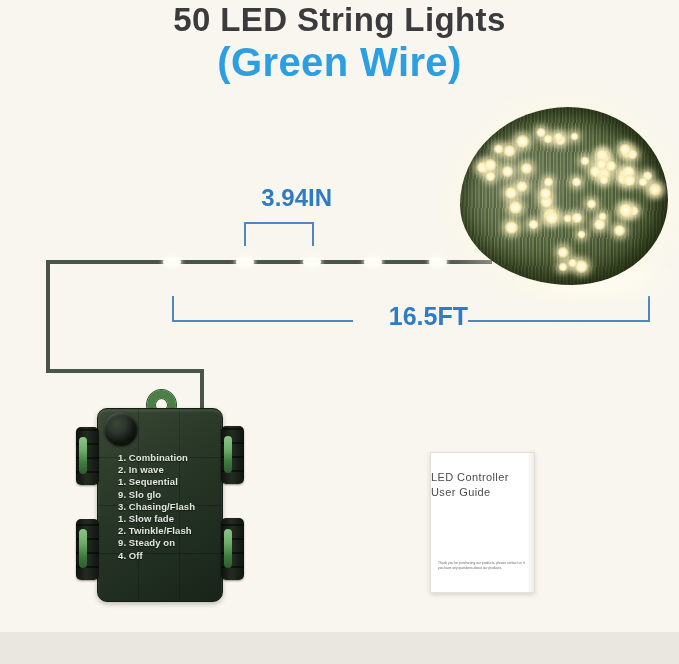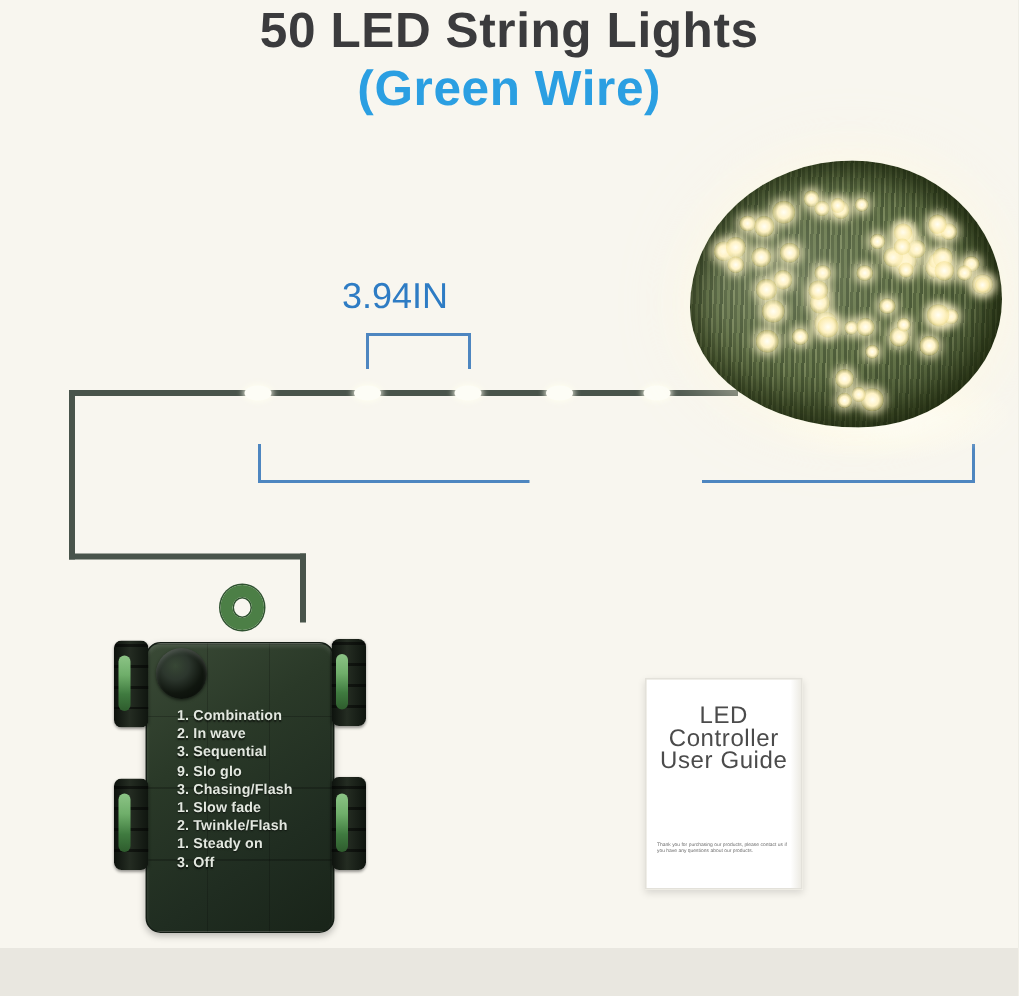--- a/index.html
+++ b/index.html
@@ -9,26 +9,26 @@
     font-family:"Liberation Sans", sans-serif;
   }
   
   .page-title{
     position:absolute;top:1px;left:0;width:100%;text-align:center;
     font-size:33px;font-weight:800;letter-spacing:.4px;
     color:var(--title-dark,#3b3b3d);
   }
   .page-subtitle{
     position:absolute;top:40px;left:0;width:100%;text-align:center;
-    font-size:33px;font-weight:800;letter-spacing:.4px;
+    font-size:40px;font-weight:800;letter-spacing:.4px;
     color:var(--accent-blue,#2b9fe2);
   }
   
   .measure-label{
-    position:absolute;font-weight:400;text-align:left;
+    position:absolute;font-weight:700;text-align:right;
     color:var(--measure-blue,#2e7cc4);
   }
   .spacing-label{left:228px;top:184px;width:104px;font-size:24px;}
   .length-label{left:352px;top:302px;width:116px;font-size:25px;}
   .bline{position:absolute;background:var(--bracket-blue,#4e86c0);}
   
   .sp-bar  {left:244px;top:222px;width:70px;height:2px;}
   .sp-tickl{left:244px;top:222px;width:2px;height:24px;}
   .sp-tickr{left:312px;top:222px;width:2px;height:24px;}
   
@@ -64,21 +64,21 @@
   .coil-led{position:absolute;border-radius:50%;
     background:radial-gradient(circle,#fffef4 0%,#fff3c6 40%,rgba(244,227,152,.6) 68%,rgba(240,220,140,0) 100%);
     box-shadow:0 0 6px 2px rgba(255,244,200,.75);
   }
   .coil-glow{
     position:absolute;left:512px;top:248px;width:160px;height:58px;
     background:radial-gradient(ellipse at center,rgba(255,255,255,.95) 0%,rgba(255,253,240,.55) 45%,rgba(255,253,240,0) 75%);
   }
   
   .controller-box{
-    position:absolute;left:97px;top:428px;width:126px;height:194px;
+    position:absolute;left:97px;top:408px;width:126px;height:194px;
     border-radius:10px;border:1px solid #141d15;box-sizing:border-box;
     background:
       repeating-linear-gradient(0deg,transparent 0 47px,rgba(0,0,0,.22) 47px 48px),
       repeating-linear-gradient(90deg,transparent 0 40px,rgba(0,0,0,.2) 40px 41px),
       linear-gradient(145deg,#3a4a36 0%,#2a3928 35%,#202d21 70%,#192419 100%);
     box-shadow:inset 0 2px 3px rgba(255,255,255,.12), 0 2px 5px rgba(0,0,0,.25);
     z-index:2;
   }
   .hanging-hook{
     position:absolute;left:147px;top:390px;width:13px;height:14px;
@@ -108,22 +108,22 @@
   .latch-lb{left:76px;top:519px;height:61px;}
   .latch-rt{left:221px;top:426px;height:58px;}
   .latch-rb{left:221px;top:518px;height:62px;}
   
   .user-guide-booklet{
     position:absolute;left:430px;top:452px;width:105px;height:141px;
     background:linear-gradient(to left,#edebe4 0,#ffffff 7px);
     border:1px solid #e3e1da;box-sizing:border-box;
     box-shadow:0 2px 5px rgba(0,0,0,.13);
   }
-  .booklet-title{position:absolute;top:17px;left:0;width:100%;text-align:center;
-    font-size:16px;line-height:15px;color:#4b4b4b;letter-spacing:.4px;}
+  .booklet-title{position:absolute;top:17px;left:0;width:100%;text-align:left;
+    font-size:11px;line-height:15px;color:#4b4b4b;letter-spacing:.4px;}
   .booklet-fine-print{
     position:absolute;top:108px;left:7px;width:168px;
     font-size:6px;line-height:8px;color:#6a6a6a;
     transform:scale(.55);transform-origin:left top;
   }
   
   .note-text{
     position:absolute;top:630px;left:0;width:100%;text-align:center;
     font-size:18px;font-weight:700;letter-spacing:.2px;
     color:var(--note-blue,#3377b5);
@@ -148,20 +148,21 @@
   <div class="wire wire-drop"></div>
 
   <div class="led-bulb" style="left:163px"></div>
   <div class="led-bulb" style="left:236px"></div>
   <div class="led-bulb" style="left:303px"></div>
   <div class="led-bulb" style="left:364px"></div>
   <div class="led-bulb" style="left:429px"></div>
 
   <div class="bline ln-tickl"></div>
   <div class="bline ln-linel"></div>
+  <div class="measure-label length-label">16.5FT</div>
   <div class="bline ln-liner"></div>
   <div class="bline ln-tickr"></div>
 
   <div class="coil-glow"></div>
   <div class="light-coil">
     <div class="coil-body"></div>
   <div class="coil-led" style="left: 41.3293px; top: 57.9275px; width: 12.8577px; height: 12.8577px;"></div>
       <div class="coil-led" style="left: 60.4038px; top: 55.2437px; width: 12.4268px; height: 12.4268px;"></div>
       <div class="coil-led" style="left: 55.3942px; top: 27.0265px; width: 14.9732px; height: 14.9732px;"></div>
       <div class="coil-led" style="left: 156.824px; top: 65.343px; width: 12.9427px; height: 12.9427px;"></div>
@@ -220,27 +221,27 @@
       <div class="coil-led" style="left: 82.8438px; top: 27.3375px; width: 10.0413px; height: 10.0413px;"></div>
       <div class="coil-led" style="left: 93.8957px; top: 25.3667px; width: 9.56895px; height: 9.56895px;"></div>
     </div>
 
   <div class="hanging-hook"></div>
   <div class="controller-box">
     <div class="light-sensor-button"></div>
     <div class="mode-list">
       <div>1. Combination</div>
       <div>2. In wave</div>
-      <div>3. Sequential</div>
+      <div>1. Sequential</div>
       <div>9. Slo glo</div>
       <div>3. Chasing/Flash</div>
       <div>1. Slow fade</div>
       <div>2. Twinkle/Flash</div>
-      <div>1. Steady on</div>
-      <div>3. Off</div>
+      <div>9. Steady on</div>
+      <div>4. Off</div>
     </div>
   </div>
   <div class="latch latch-lt"></div>
   <div class="latch latch-lb"></div>
   <div class="latch latch-rt"></div>
   <div class="latch latch-rb"></div>
 
   <div class="user-guide-booklet">
     <div class="booklet-title">
       <div>LED Controller</div>

